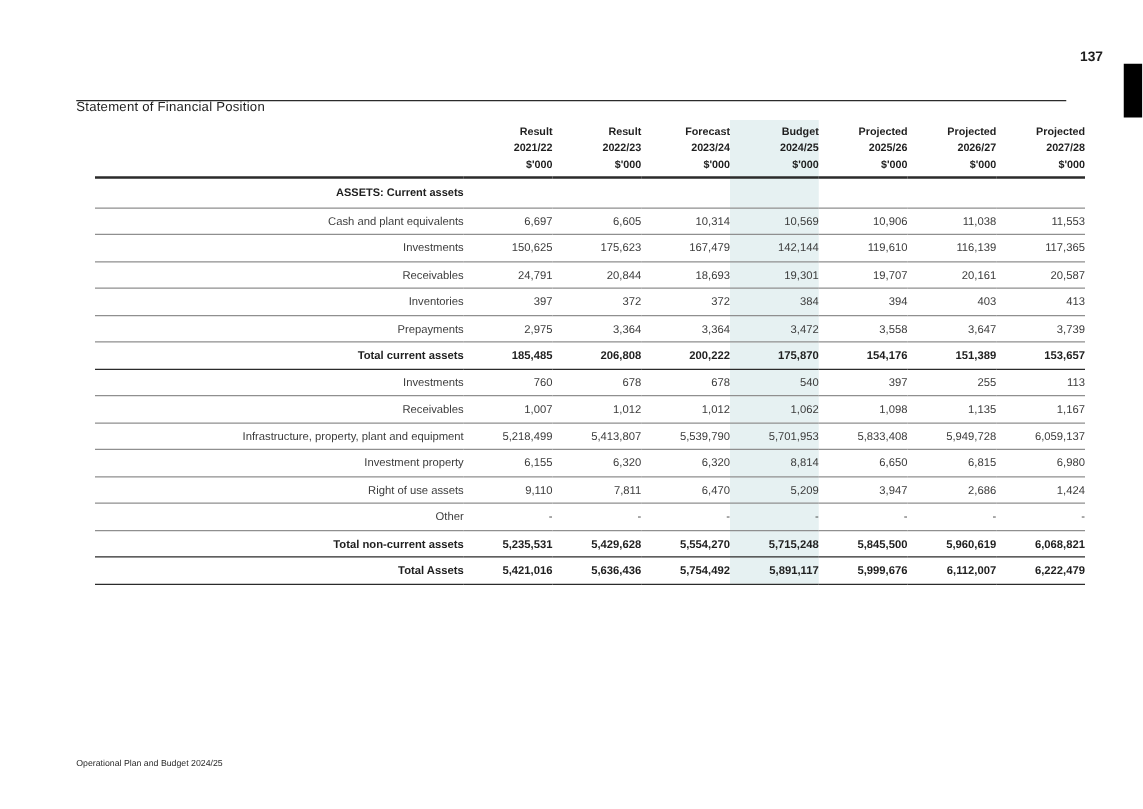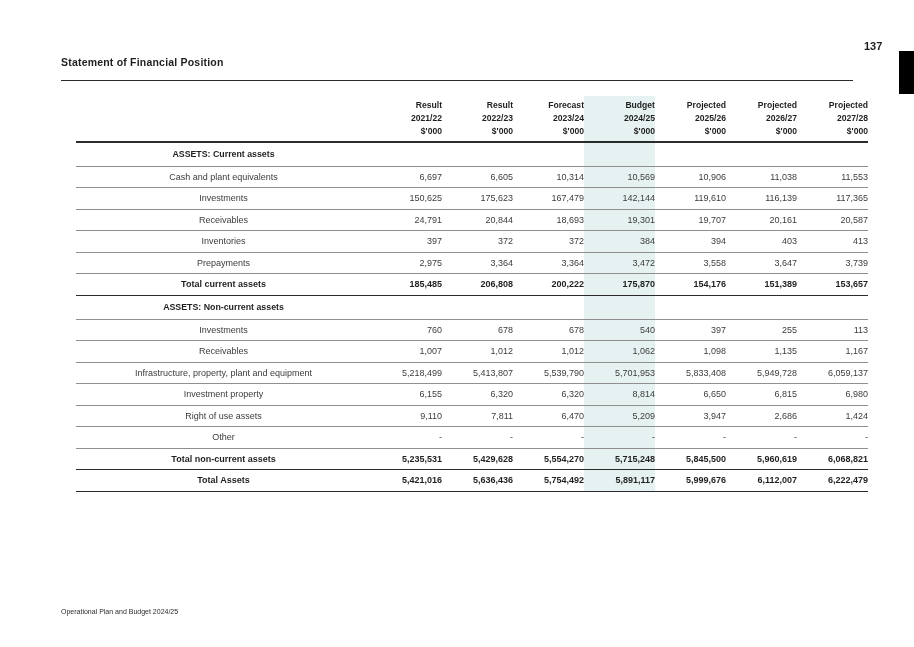--- a/index.html
+++ b/index.html
@@ -6,21 +6,21 @@
   html,body { background:#ffffff; }
   body { font-family:"Liberation Sans", sans-serif; }
   .page {
     position:relative; width:914px; height:647px; background:#fff;
     overflow:hidden; color:#232323;
   }
   .title-row {
     position:absolute; top:56px; left:61px; width:792px;
   }
   .title {
-    font-size:10.5px; font-weight:bold; color:#1f1f1f; letter-spacing:0.2px;
+    font-size:10.5px; font-weight:normal; color:#1f1f1f; letter-spacing:0.2px;margin-top:24px;
   }
   .title-rule {
     position:absolute; top:80px; left:61px; width:792px; height:0;
     border-top:1.6px solid #2b2b2b;
   }
   .page-num {
     position:absolute; top:40px; left:864px; font-size:11px; font-weight:bold; color:#1f1f1f;
   }
   .edge-tab {
     position:absolute; top:51px; right:0; width:15px; height:43px; background:#000;
@@ -43,21 +43,21 @@
     height:24px; font-weight:bold; color:#1f1f1f; font-size:8.8px;
     border-bottom:1px solid #8f8f8f;
   }
   tr.data td {
     height:21.5px; border-bottom:1px solid #8f8f8f;
   }
   tr.total td {
     height:21.5px; font-weight:bold; color:#1f1f1f;
     border-top:1.6px solid #2b2b2b; border-bottom:1.6px solid #2b2b2b;
   }
-  td.lbl { text-align:center; }
+  td.lbl { text-align:right; }
   td.num, th.num { text-align:right; }
   .hl { background:var(--hl, #e6f1f2); }
   .footer {
     position:absolute; top:608px; left:61px; font-size:7px; color:#2b2b2b;
   }
 </style>
 </head>
 <body>
 
 <div class="page">
@@ -185,30 +185,20 @@
           <tr class="total">
             <td class="lbl">Total current assets</td>
             <td class="num">185,485</td>
             <td class="num">206,808</td>
             <td class="num">200,222</td>
             <td class="num hl">175,870</td>
             <td class="num">154,176</td>
             <td class="num">151,389</td>
             <td class="num">153,657</td>
           </tr>
-          <tr class="section">
-            <td class="lbl">ASSETS: Non-current assets</td>
-            <td class="num"></td>
-            <td class="num"></td>
-            <td class="num"></td>
-            <td class="num hl"></td>
-            <td class="num"></td>
-            <td class="num"></td>
-            <td class="num"></td>
-          </tr>
           <tr class="data">
             <td class="lbl">Investments</td>
             <td class="num">760</td>
             <td class="num">678</td>
             <td class="num">678</td>
             <td class="num hl">540</td>
             <td class="num">397</td>
             <td class="num">255</td>
             <td class="num">113</td>
           </tr>

